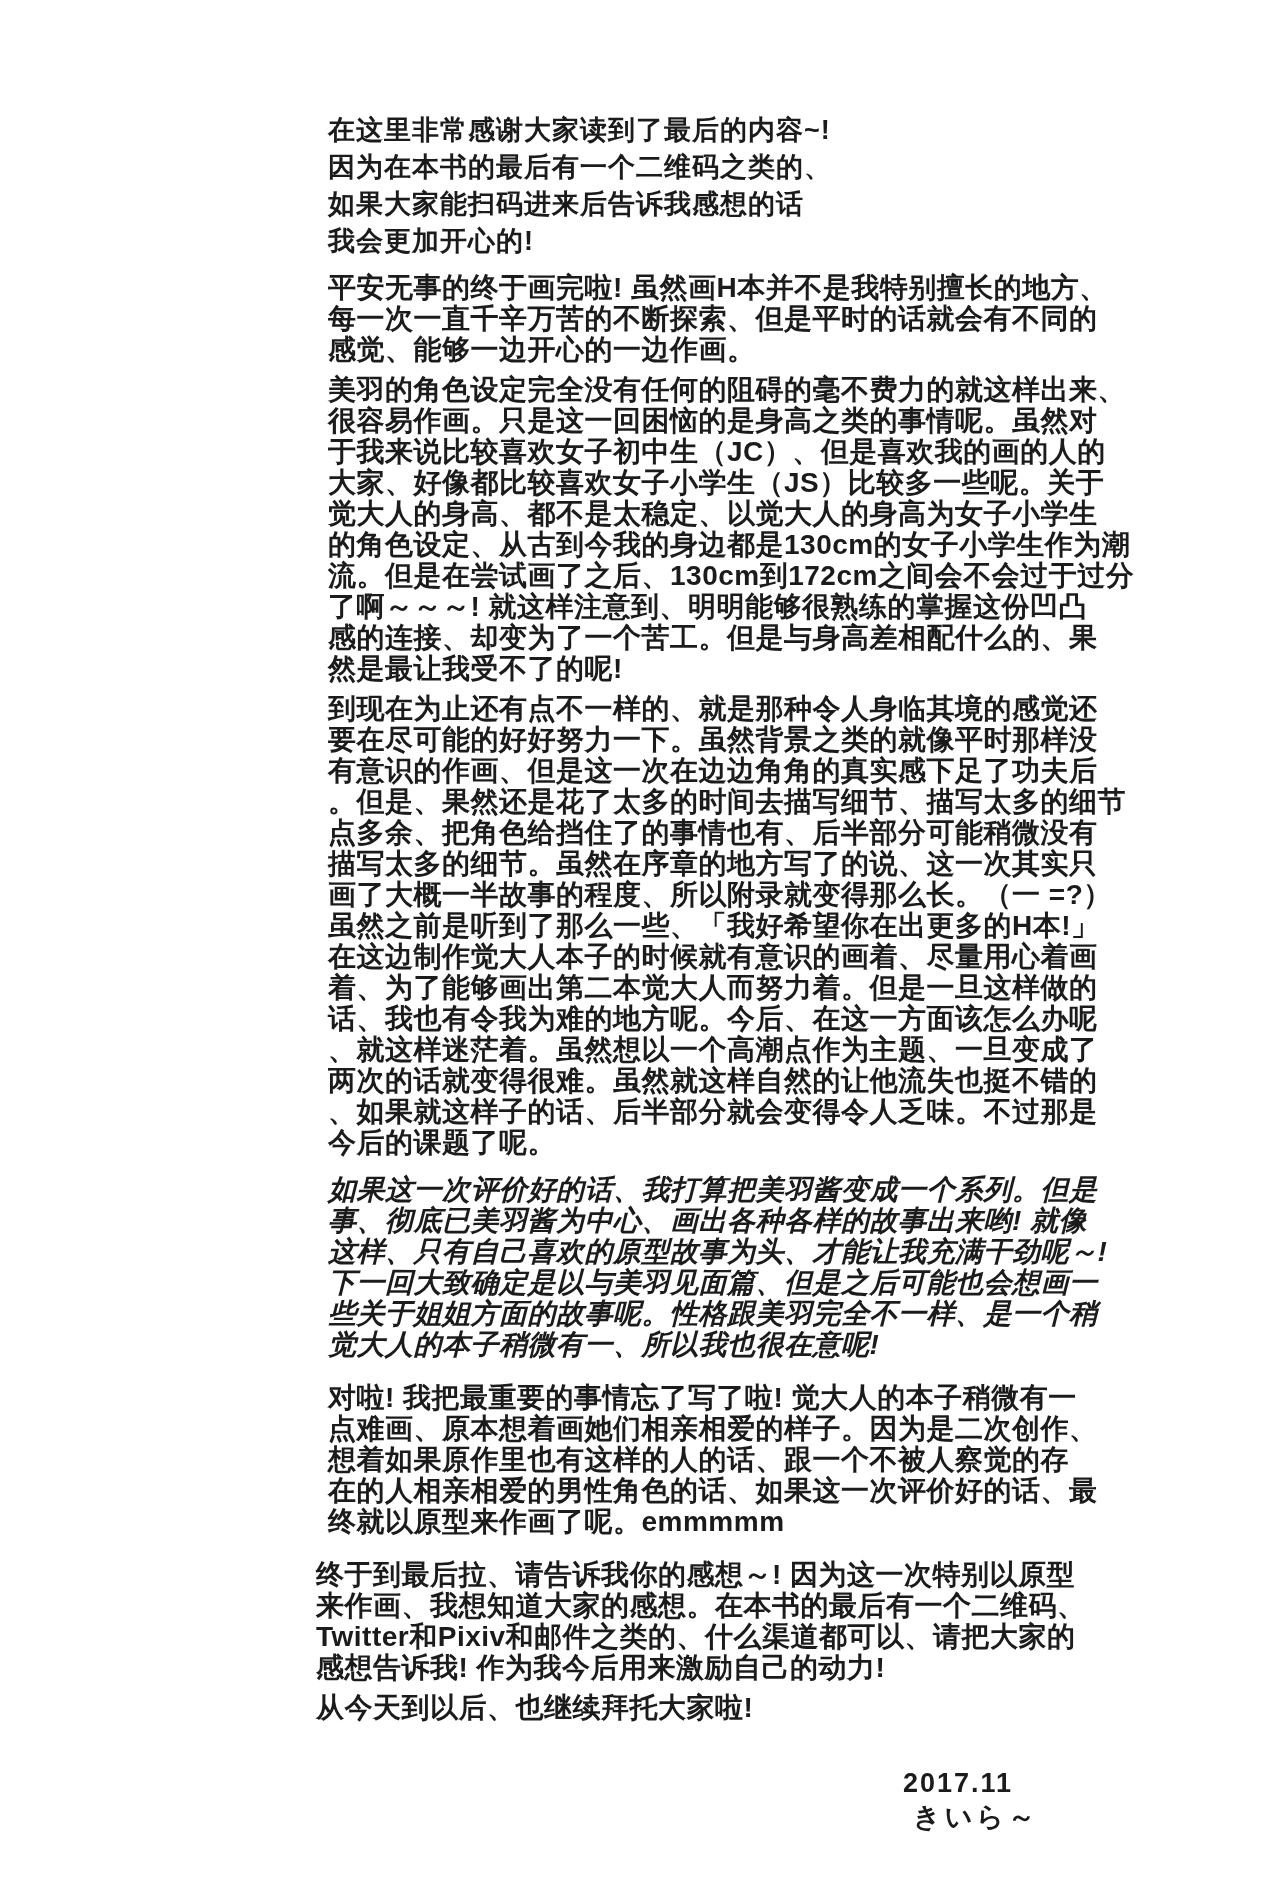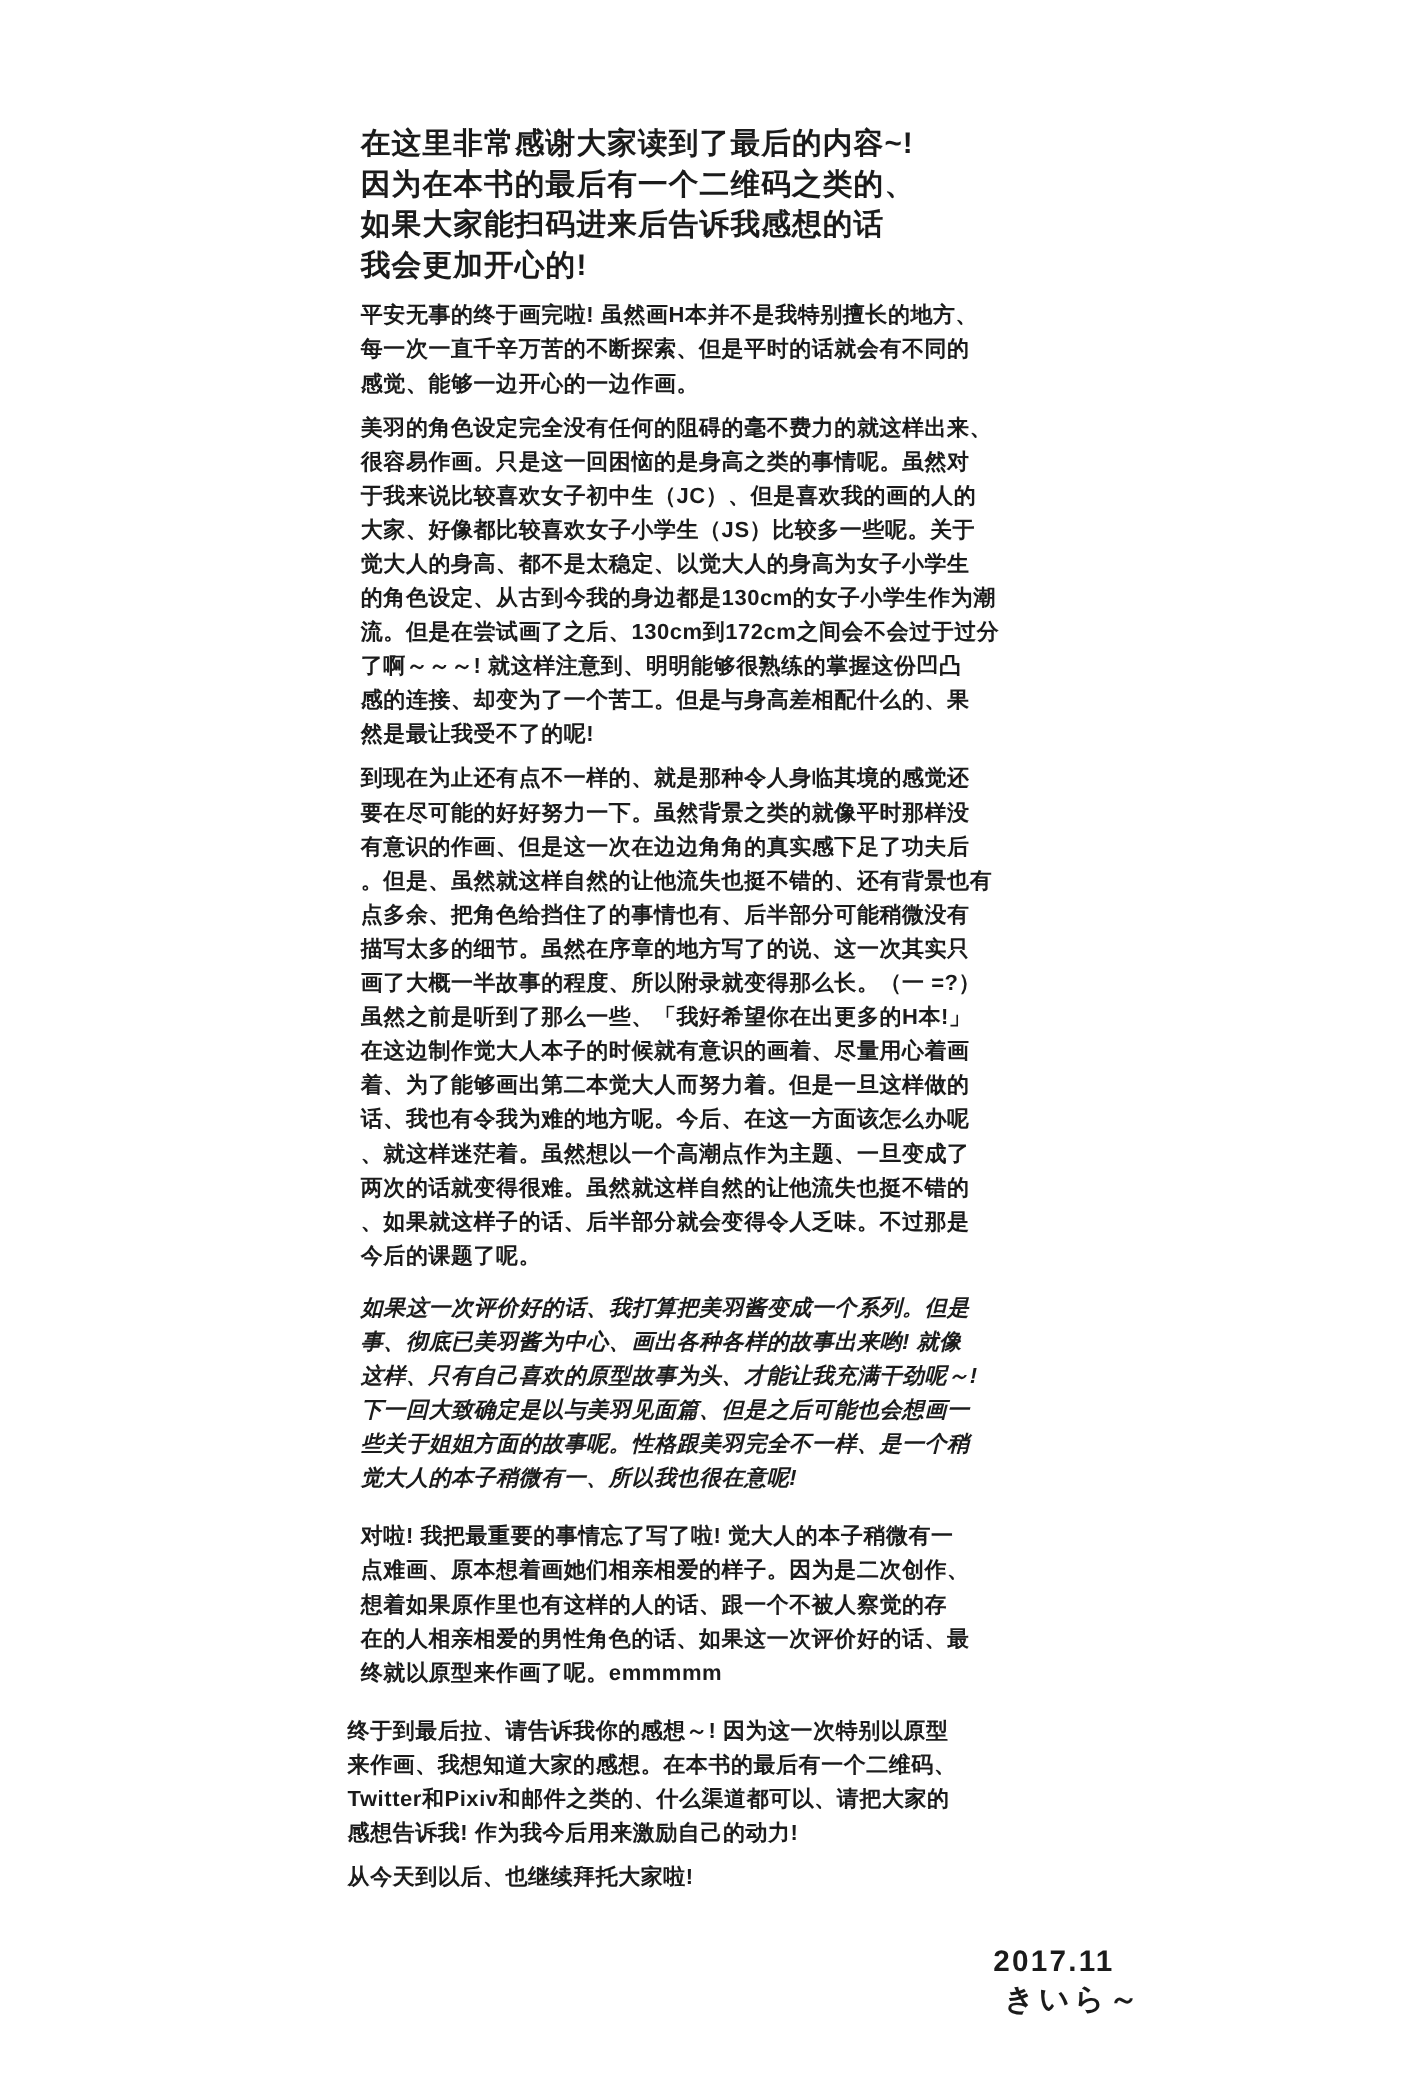--- a/index.html
+++ b/index.html
@@ -18,21 +18,21 @@
     font-weight: bold;
     -webkit-font-smoothing: antialiased;
   }
   .content {
     position: absolute;
     left: 328px;
     top: 112px;
     width: 720px;
   }
   .para {
-    font-size: 20px;
+    font-size: 28px;
     line-height: 31px;
     letter-spacing: 0.5px;
     margin: 0 0 9px 0;
     white-space: nowrap;
   }
   .para .line { white-space: pre; }
   .intro {
     font-size: 27px;
     line-height: 37px;
     letter-spacing: 1px;
@@ -81,21 +81,21 @@
         <div class="line">流。但是在尝试画了之后、130cm到172cm之间会不会过于过分</div>
         <div class="line">了啊～～～! 就这样注意到、明明能够很熟练的掌握这份凹凸</div>
         <div class="line">感的连接、却变为了一个苦工。但是与身高差相配什么的、果</div>
         <div class="line">然是最让我受不了的呢!</div>
       </div>
 
     <div class="para">
         <div class="line">到现在为止还有点不一样的、就是那种令人身临其境的感觉还</div>
         <div class="line">要在尽可能的好好努力一下。虽然背景之类的就像平时那样没</div>
         <div class="line">有意识的作画、但是这一次在边边角角的真实感下足了功夫后</div>
-        <div class="line">。但是、虽然就这样自然的让他流失也挺不错的、还有背景也有</div>
+        <div class="line">。但是、果然还是花了太多的时间去描写细节、描写太多的细节</div>
         <div class="line">点多余、把角色给挡住了的事情也有、后半部分可能稍微没有</div>
         <div class="line">描写太多的细节。虽然在序章的地方写了的说、这一次其实只</div>
         <div class="line">画了大概一半故事的程度、所以附录就变得那么长。（一 =?）</div>
         <div class="line">虽然之前是听到了那么一些、「我好希望你在出更多的H本!」</div>
         <div class="line">在这边制作觉大人本子的时候就有意识的画着、尽量用心着画</div>
         <div class="line">着、为了能够画出第二本觉大人而努力着。但是一旦这样做的</div>
         <div class="line">话、我也有令我为难的地方呢。今后、在这一方面该怎么办呢</div>
         <div class="line">、就这样迷茫着。虽然想以一个高潮点作为主题、一旦变成了</div>
         <div class="line">两次的话就变得很难。虽然就这样自然的让他流失也挺不错的</div>
         <div class="line">、如果就这样子的话、后半部分就会变得令人乏味。不过那是</div>

